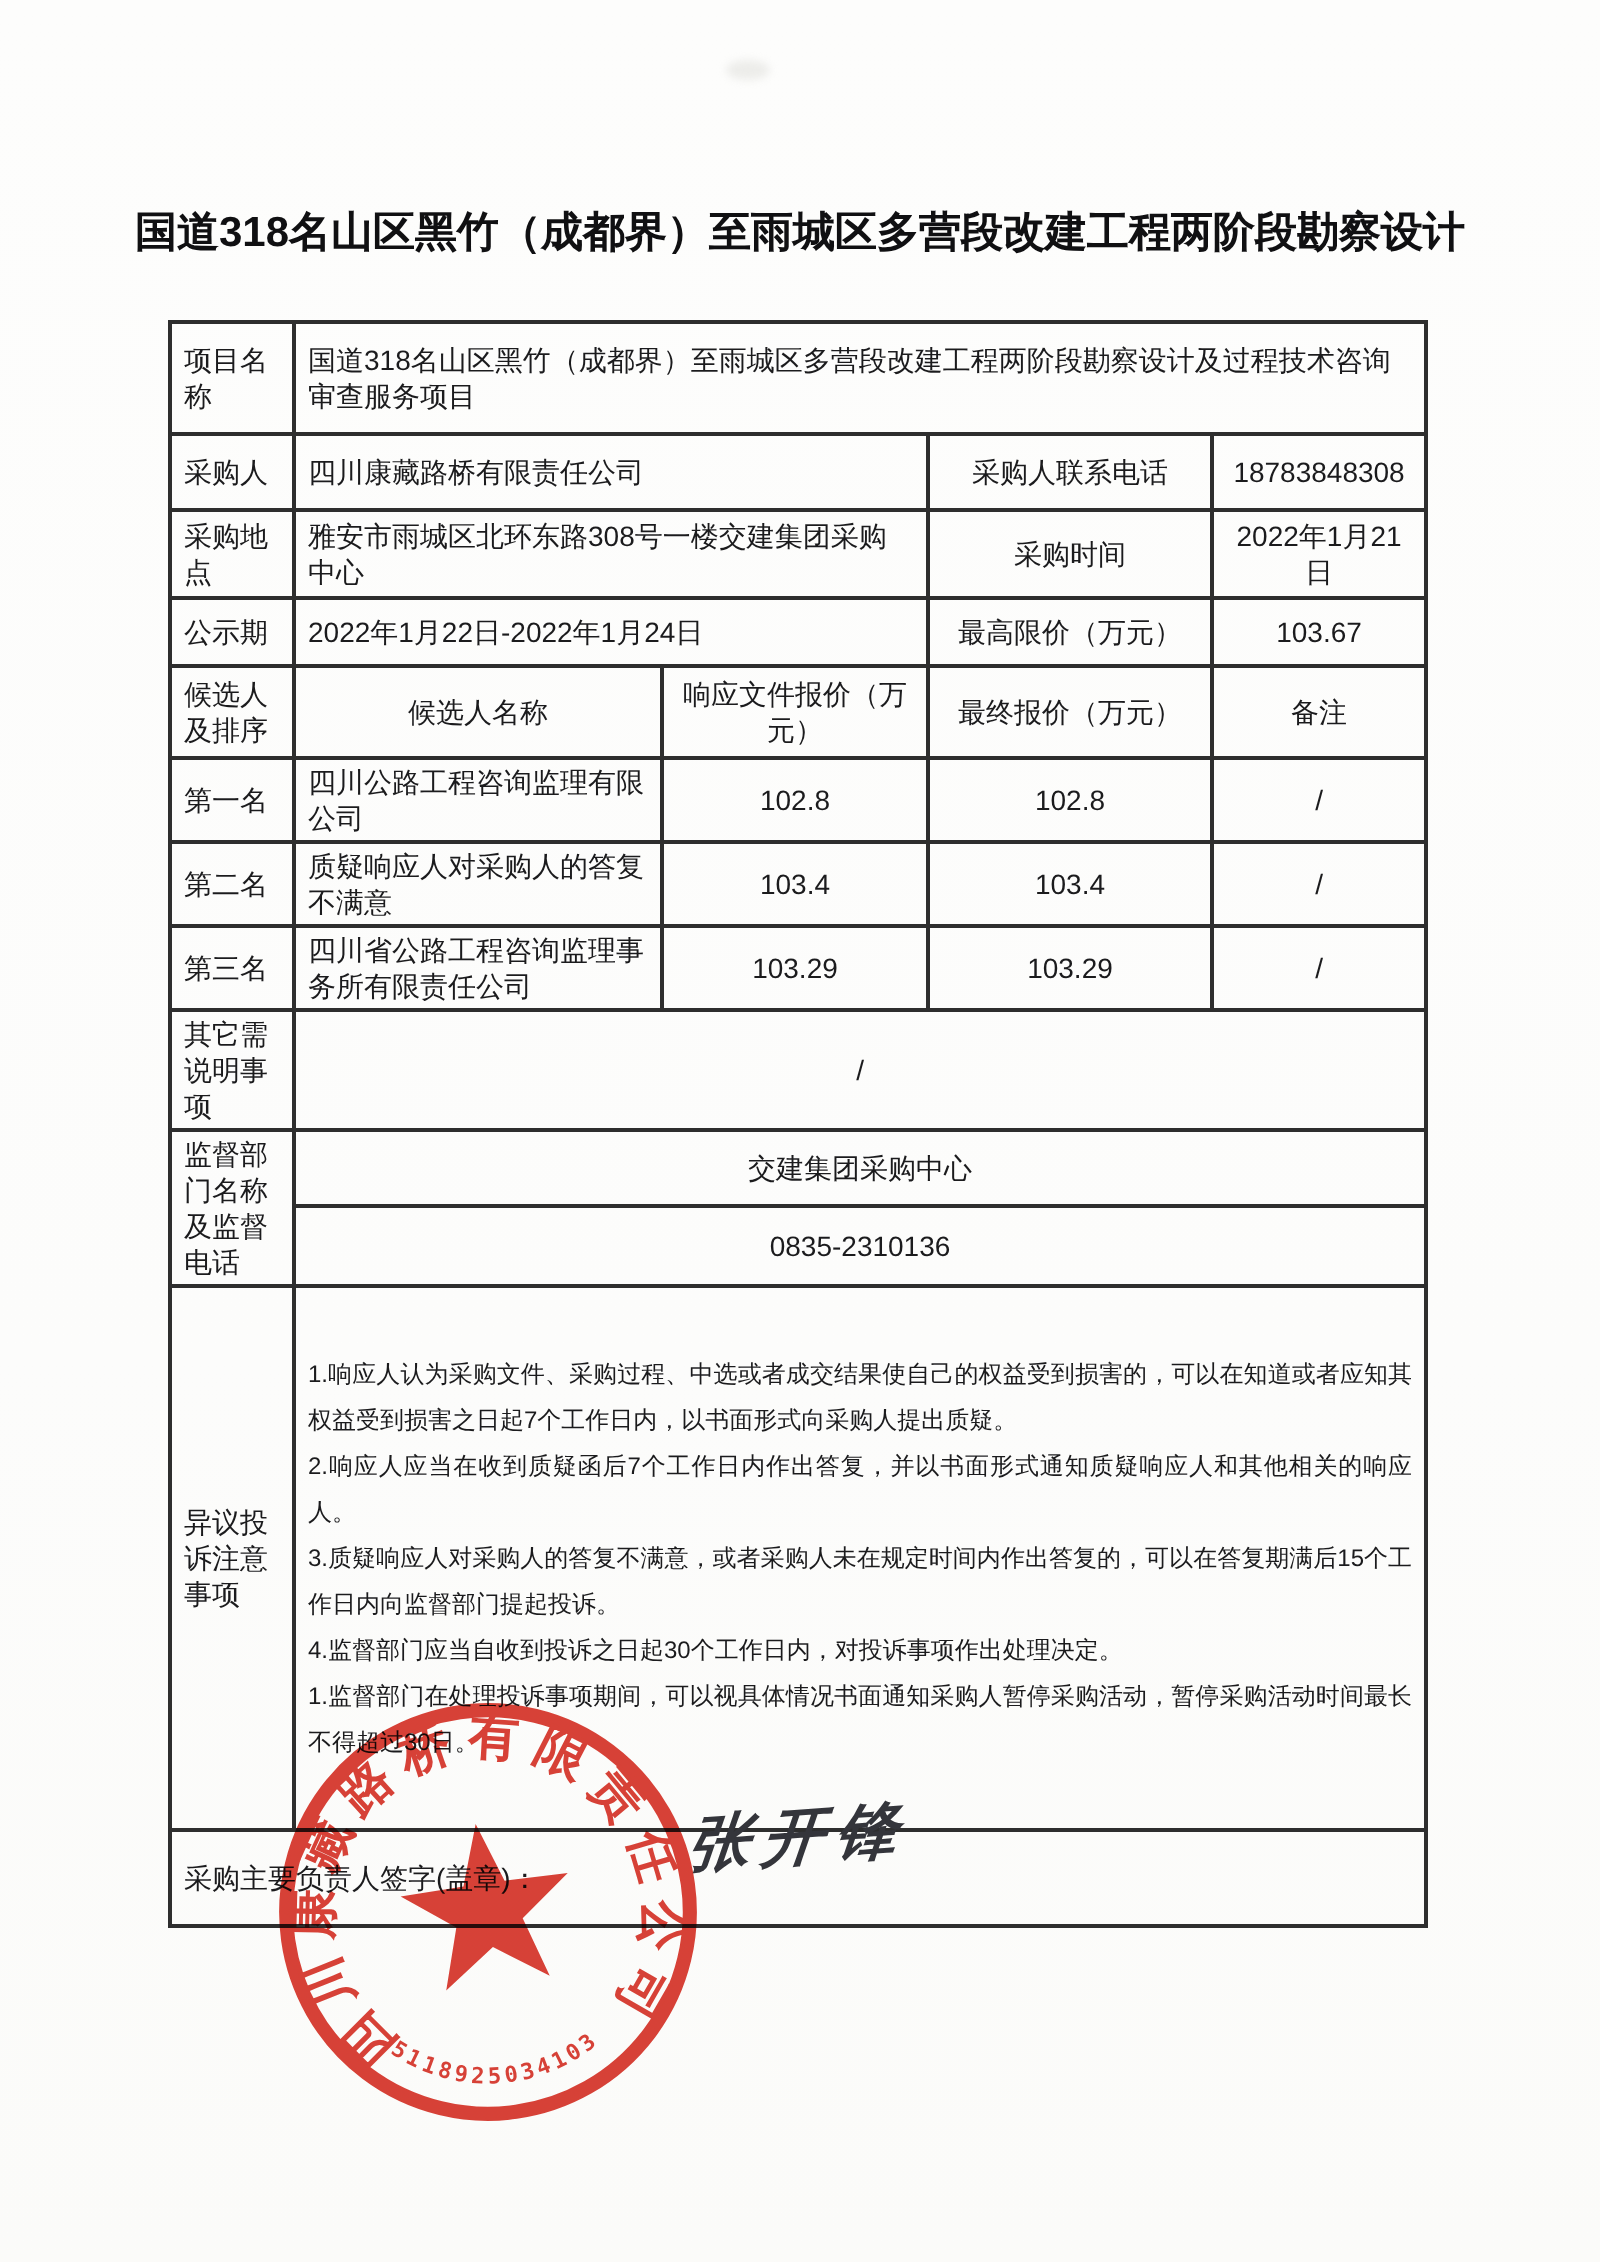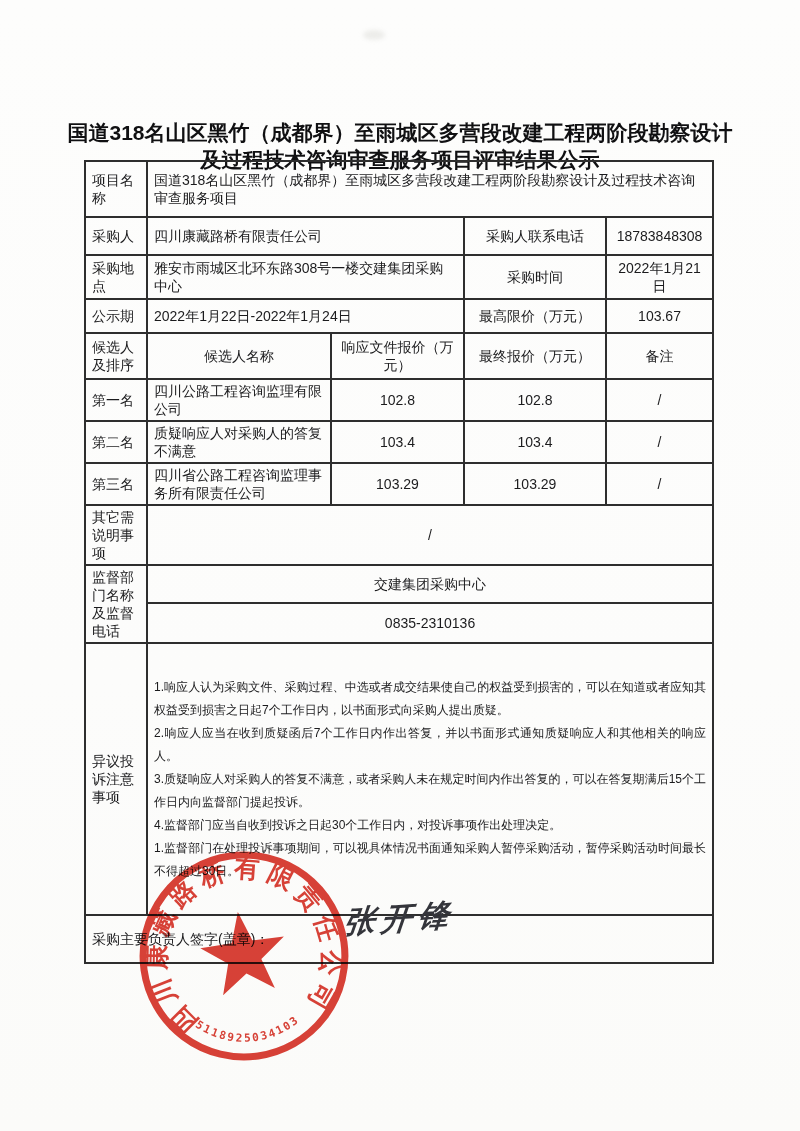--- a/index.html
+++ b/index.html
@@ -4,21 +4,21 @@
 <style>
   html,body{margin:0;padding:0;}
   body{
     width:800px;height:1131px;position:relative;overflow:hidden;
     background:linear-gradient(180deg,#fdfdfc 0%,#fcfcfb 60%,#fbfbf9 100%);
     font-family:"Liberation Sans","DejaVu Sans",sans-serif;
     color:#1b1b1d;
   }
   .title{
     position:absolute;top:103px;left:0;width:800px;
-    text-align:center;font-weight:bold;font-size:21px;line-height:27px;color:#101012;margin-top:16px;
+    text-align:center;font-weight:bold;font-size:21px;line-height:27px;color:#101012;
   }
   table.main{
     position:absolute;left:84px;top:160px;width:630px;
     border-collapse:collapse;table-layout:fixed;
     font-size:14px;line-height:18px;color:#1b1b1d;
   }
   table.main td{
     border:2px solid #2e2e2e;
     padding:2px 6px;vertical-align:middle;
     word-break:break-all;
@@ -52,21 +52,20 @@
   .smudge{
     position:absolute;left:363px;top:30px;width:22px;height:10px;border-radius:50%;
     background:#d9d9d4;opacity:.45;filter:blur(2px);
   }
 </style>
 </head>
 <body>
 
 <div class="title">
   <div>国道318名山区黑竹（成都界）至雨城区多营段改建工程两阶段勘察设计</div>
-  <div>及过程技术咨询审查服务项目评审结果公示</div>
 </div>
 
 <div class="smudge"></div>
 
 <table class="main">
   <colgroup>
     <col style="width:62px">
       <col style="width:184px">
       <col style="width:133px">
       <col style="width:142px">

